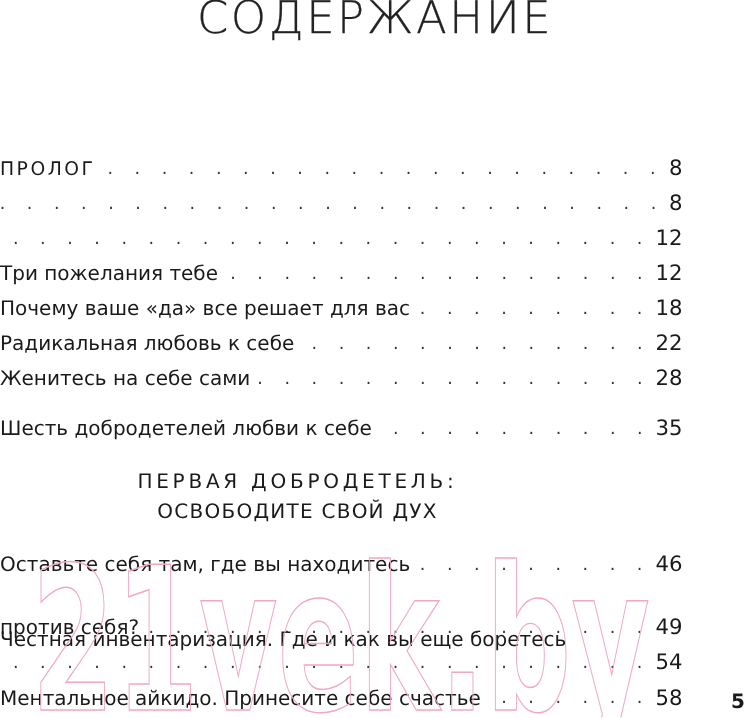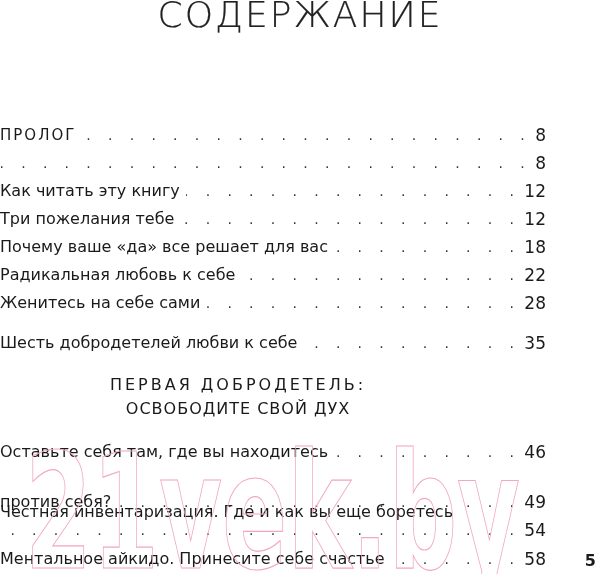--- a/index.html
+++ b/index.html
@@ -63,21 +63,20 @@
 <div class="toc-row caps" style="top:125px">
   <span class="t">ПРОЛОГ</span>
   <span class="dots">. . . . . . . . . . . . . . . . . . . . . . . . . . . . . . . . . . . . . . . . . . . . . . .</span>
   <span class="p">8</span>
 </div>
 <div class="toc-row" style="top:153px">
   <span class="dots">. . . . . . . . . . . . . . . . . . . . . . . . . . . . . . . . . . . . . . . . . . . . . . .</span>
   <span class="p">8</span>
 </div>
 <div class="toc-row" style="top:181px">
-  <span class="t">Как читать эту книгу</span>
   <span class="dots">. . . . . . . . . . . . . . . . . . . . . . . . . . . . . . . . . . . . . . . . . . . . . . .</span>
   <span class="p">12</span>
 </div>
 <div class="toc-row" style="top:209px">
   <span class="t">Три пожелания тебе</span>
   <span class="dots">. . . . . . . . . . . . . . . . . . . . . . . . . . . . . . . . . . . . . . . . . . . . . . .</span>
   <span class="p">12</span>
 </div>
 <div class="toc-row" style="top:237px">
   <span class="t">Почему ваше «да» все решает для вас</span>

